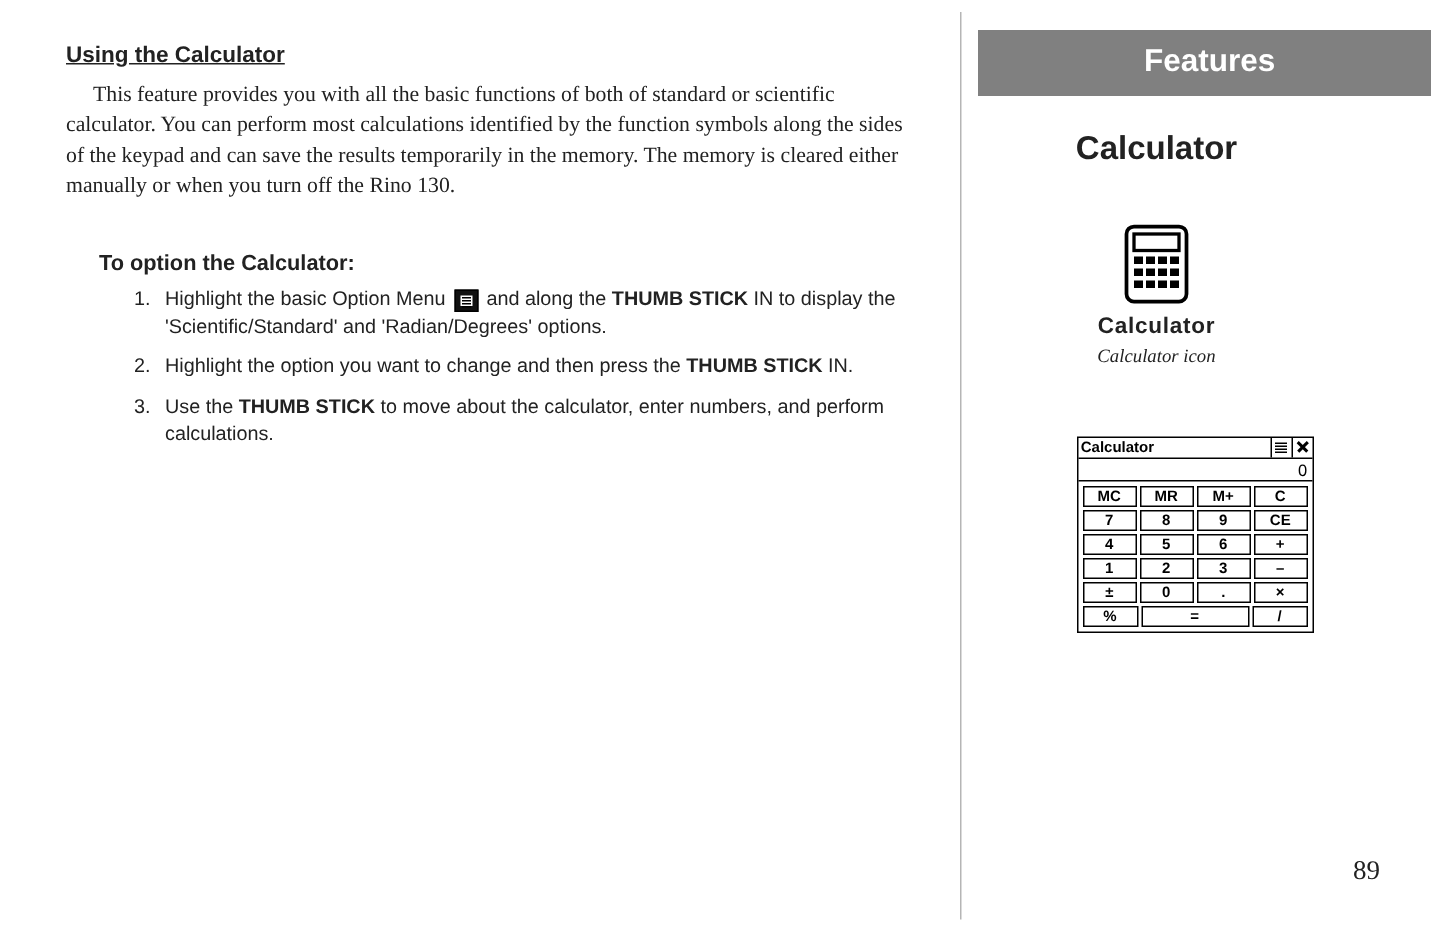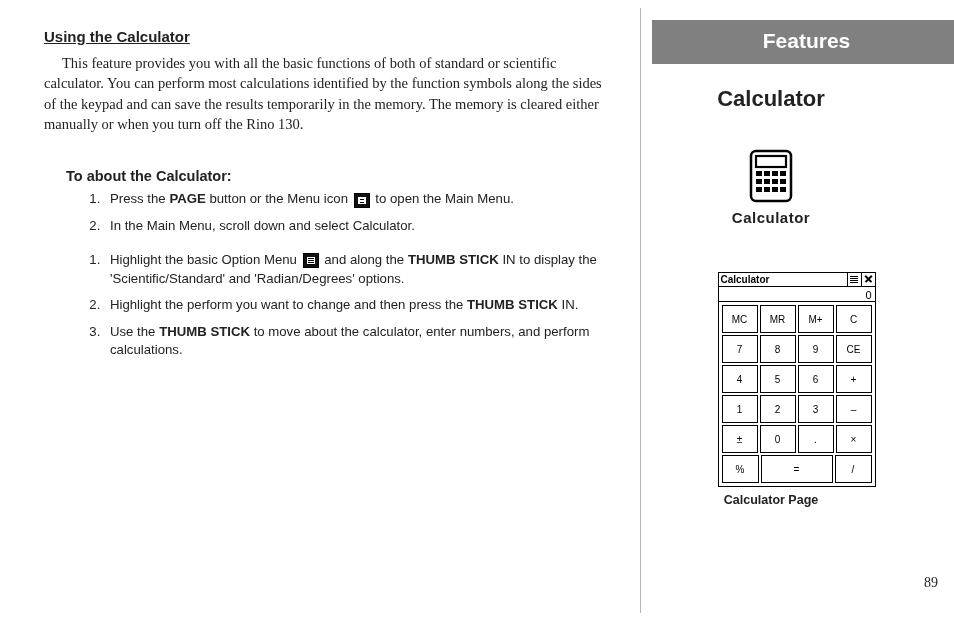--- a/index.html
+++ b/index.html
@@ -188,73 +188,67 @@
   }
   .calc-grid {
     padding:2px;
   }
   .calc-row {
     display:flex;
     gap:2px;
     padding:1px 1px;
   }
   .calc-key {
-    height:28px;
+    height:14px;
     border:1.5px solid #000;
     display:flex;
     align-items:center;
     justify-content:center;
-    font-weight:400;
+    font-weight:700;
     font-size:10px;
     background:#fff;
     flex:1 1 0;
   }
   .calc-key.w2 { flex:2 1 0; }
   .calc-page-caption{
     font-family: Arial, Helvetica, sans-serif;
     font-weight:700;
     font-size:12.5px;
     text-align:center;
     margin-top:6px;
     width:250px;
     margin-left:-6px;
   }
 
   .page-number{
     position:absolute;
-    right:16px;
+    right:34px;
     bottom:30px;
     font-family:"Times New Roman", serif;
-    font-size:14px;
+    font-size:18px;
   }
 </style>
 </head>
 <body>
 
 <div class="page">
   <div class="divider"></div>
 
   <div class="left">
     <div class="section-title">Using the Calculator</div>
     <p class="intro">This feature provides you with all the basic functions of both of standard or scientific calculator.  You can perform most calculations identified by the function symbols along the sides of the keypad and can save the results temporarily in the memory.  The memory is cleared either manually or when you turn off the Rino 130.</p>
 
-    <div class="proc-title">To about the Calculator:</div>
-    <ol class="steps">
-      <li>
-        <span>Press the </span><span class="b">PAGE</span><span> button or the Menu icon </span><span class="inline-icon menu"></span><span> to open the Main Menu.</span>
-      </li>
-      <li>In the Main Menu, scroll down and select Calculator.</li>
-    </ol>
+    <div class="proc-title">To option the Calculator:</div>
 
     <ol class="steps">
       <li>
         <span>Highlight the basic Option Menu </span><span class="inline-icon options"></span><span> and along the </span><span class="b">THUMB STICK</span><span> IN to display the 'Scientific/Standard' and 'Radian/Degrees' options.</span>
       </li>
       <li>
-        <span>Highlight the perform you want to change and then press the </span><span class="b">THUMB STICK</span><span> IN.</span>
+        <span>Highlight the option you want to change and then press the </span><span class="b">THUMB STICK</span><span> IN.</span>
       </li>
       <li>
         <span>Use the </span><span class="b">THUMB STICK</span><span> to move about the calculator, enter numbers, and perform calculations.</span>
       </li>
     </ol>
   </div>
 
   <div class="right">
     <div class="features-tab">Features</div>
     <div class="page-title">Calculator</div>
@@ -274,20 +268,21 @@
               <rect x="29" y="31" width="6" height="5"></rect>
               <rect x="37" y="31" width="6" height="5"></rect>
             <rect x="13" y="39" width="6" height="5"></rect>
               <rect x="21" y="39" width="6" height="5"></rect>
               <rect x="29" y="39" width="6" height="5"></rect>
               <rect x="37" y="39" width="6" height="5"></rect>
           </g>
         </svg>
       </div>
       <div class="calc-icon-label">Calculator</div>
+      <div class="calc-icon-caption">Calculator icon</div>
     </div>
 
     <div class="calc-screen">
       <div class="calc-titlebar">
         <div class="title">Calculator</div>
         <div class="tbtn">
             <div class="bars"></div>
           </div>
         <div class="tbtn">
             <div class="x"></div>
@@ -325,17 +320,16 @@
             <div class="calc-key">.</div>
             <div class="calc-key">×</div>
           </div>
           <div class="calc-row">
             <div class="calc-key">%</div>
             <div class="calc-key w2">=</div>
             <div class="calc-key">/</div>
           </div>
         </div>
     </div>
-    <div class="calc-page-caption">Calculator Page</div>
   </div>
 
   <div class="page-number">89</div>
 </div>
 
 </body></html>

